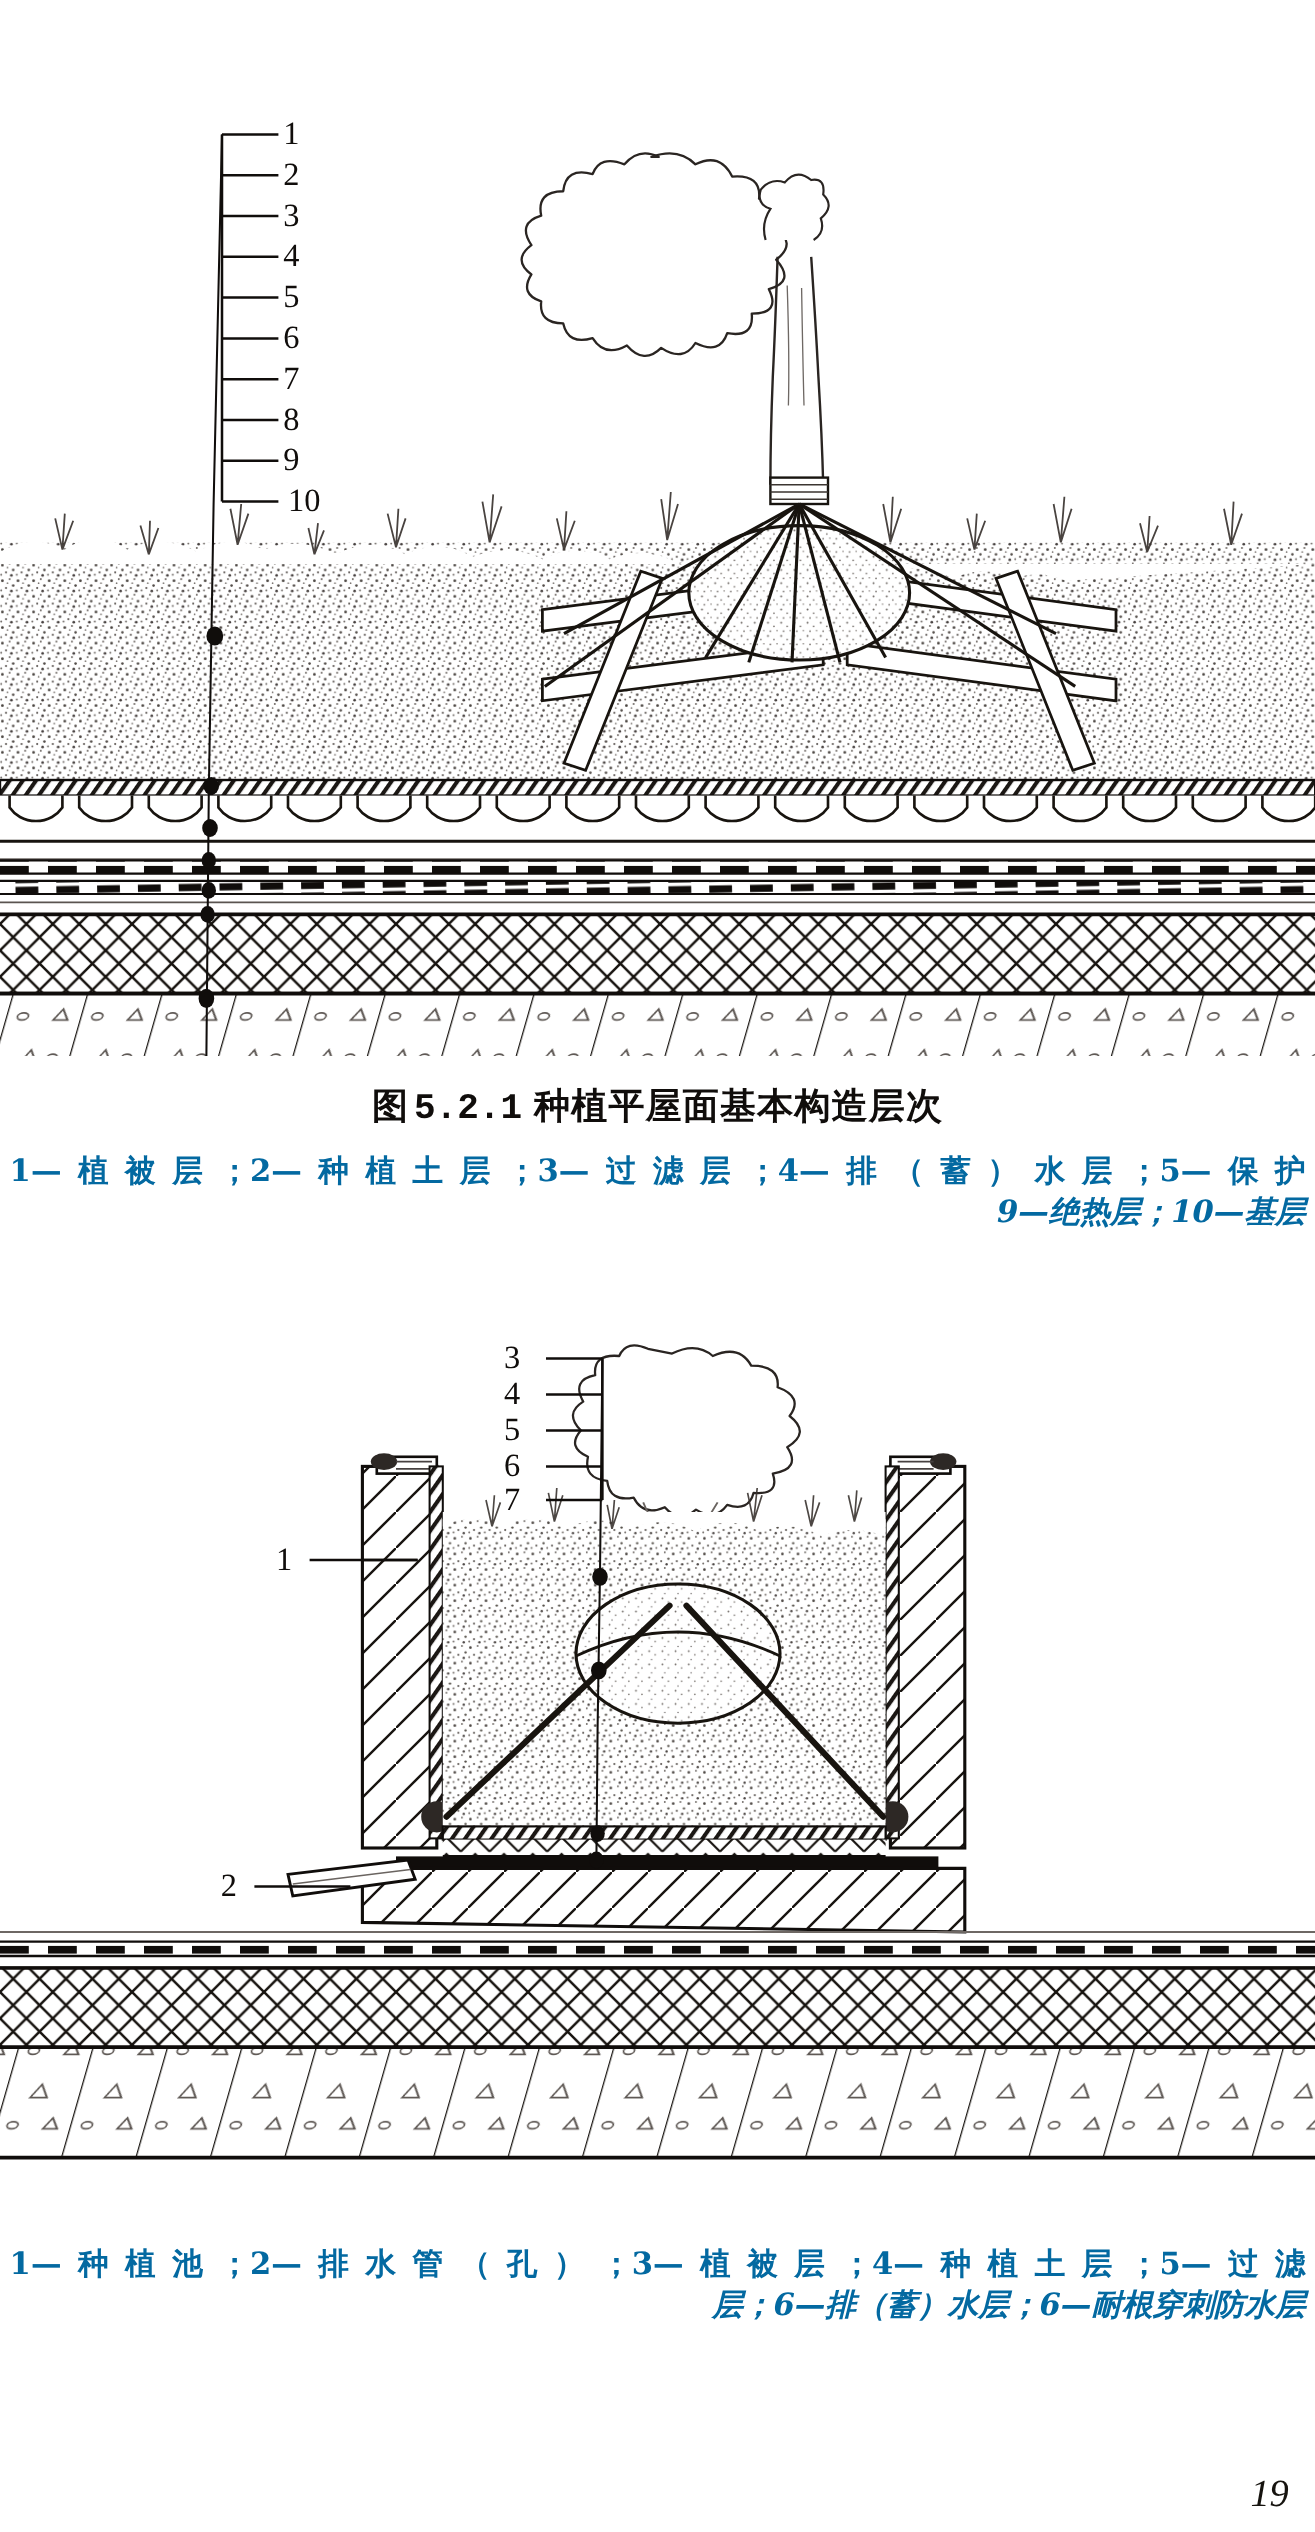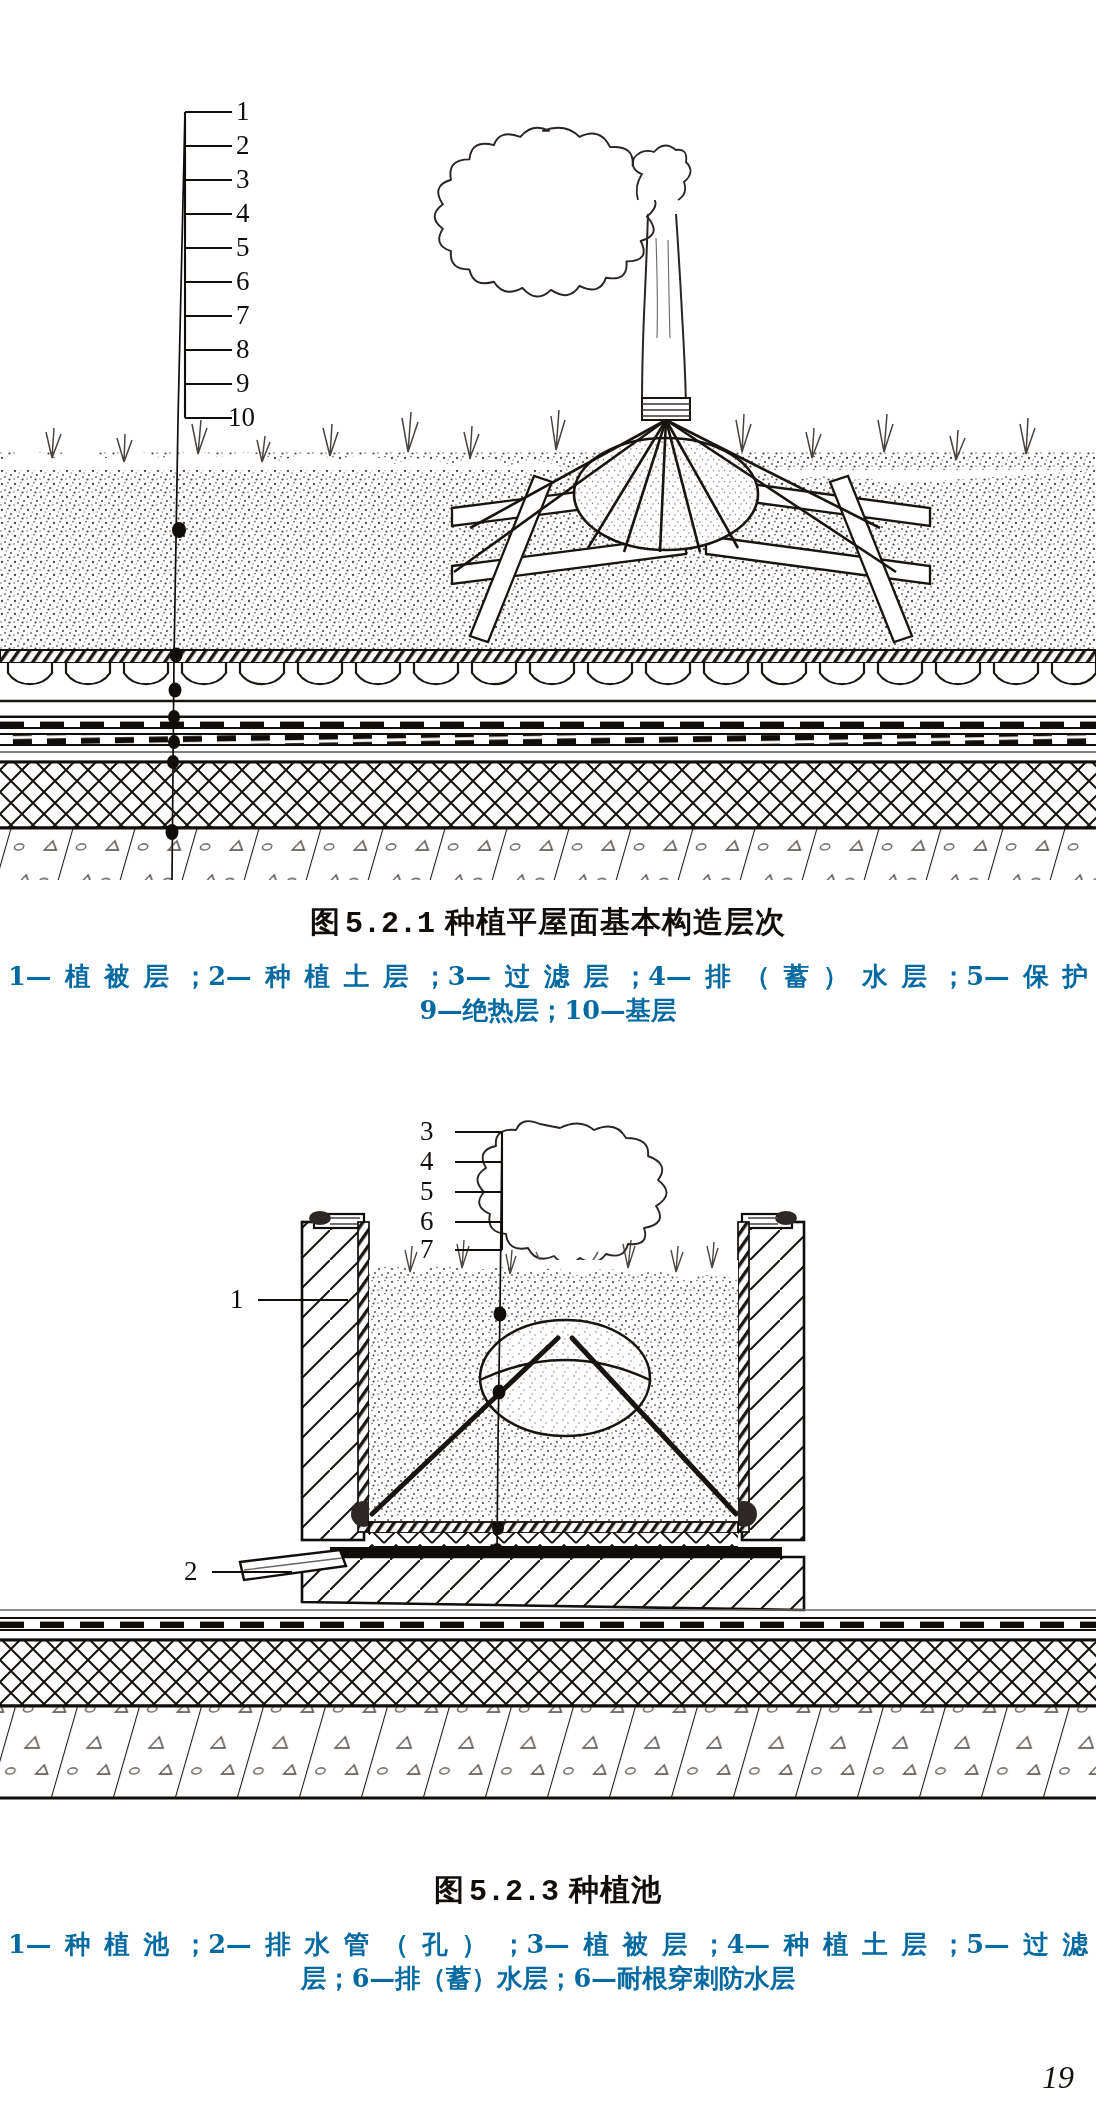--- a/index.html
+++ b/index.html
@@ -22,21 +22,21 @@
   }
   .cap-title .num{margin:0 10px 0 4px;letter-spacing:0px;font-family:Liberation Mono, monospace;}
   .cap-legend{
     font-size:25.5px;line-height:1.34;text-align:center;
     font-family:"DejaVu Serif","Liberation Serif",serif;
     font-weight:600;color:#0369a1;
     padding:0 8px;
   }
   .cap-legend .l1{display:block;text-align:justify;text-align-last:justify;}
   .cap-legend .l2{display:block;text-align:justify;text-align-last:justify;}
-  .cap-legend .l3{display:block;text-align:center;}
+  .cap-legend .l3{display:block;text-align:right;font-style:italic;}
 
   
   .callout-num{
     position:absolute;font-family:"Liberation Serif","DejaVu Serif",serif;
     font-size:27px;line-height:1;color:#100d0b;
   }
 
   
   .folio{
     position:absolute;right:22px;bottom:14px;
@@ -268,21 +268,21 @@
 
       <div class="callout-num" style="left:236px;top:98px;">1</div>
       <div class="callout-num" style="left:236px;top:132px;">2</div>
       <div class="callout-num" style="left:236px;top:166px;">3</div>
       <div class="callout-num" style="left:236px;top:200px;">4</div>
       <div class="callout-num" style="left:236px;top:234px;">5</div>
       <div class="callout-num" style="left:236px;top:268px;">6</div>
       <div class="callout-num" style="left:236px;top:302px;">7</div>
       <div class="callout-num" style="left:236px;top:336px;">8</div>
       <div class="callout-num" style="left:236px;top:370px;">9</div>
-      <div class="callout-num" style="left:228px;top:404px;">10</div>
+      <div class="callout-num" style="left:240px;top:404px;">10</div>
     </div>
 
     <div style="margin-top:22px;">
       <div class="cap-title">
         <span>图</span><span class="num">5.2.1</span><span>种植平屋面基本构造层次</span>
       </div>
       <div class="cap-legend" style="margin-top:16px;">
         <span class="l1">1—植被层；2—种植土层；3—过滤层；4—排（蓄）水层；5—保护</span>
         <span class="l3">9—绝热层；10—基层</span>
       </div>
@@ -468,23 +468,20 @@
       <div class="callout-num" style="left:420px;top:8px;">3</div>
       <div class="callout-num" style="left:420px;top:38px;">4</div>
       <div class="callout-num" style="left:420px;top:68px;">5</div>
       <div class="callout-num" style="left:420px;top:98px;">6</div>
       <div class="callout-num" style="left:420px;top:126px;">7</div>
       <div class="callout-num" style="left:230px;top:176px;">1</div>
       <div class="callout-num" style="left:184px;top:448px;">2</div>
     </div>
 
     <div style="margin-top:30px;">
-      <div class="cap-title">
-        <span>图</span><span class="num">5.2.3</span><span>种植池</span>
-      </div>
       <div class="cap-legend" style="margin-top:16px;">
         <span class="l1">1—种植池；2—排水管（孔）；3—植被层；4—种植土层；5—过滤</span>
         <span class="l3">层；6—排（蓄）水层；6—耐根穿刺防水层</span>
       </div>
     </div>
   </div>
 
   <div class="folio">19</div>
 </div>
 

